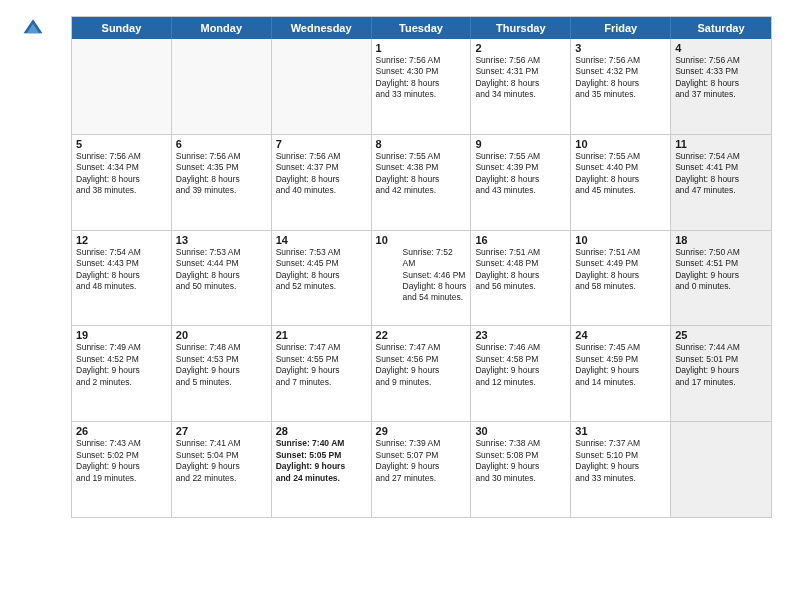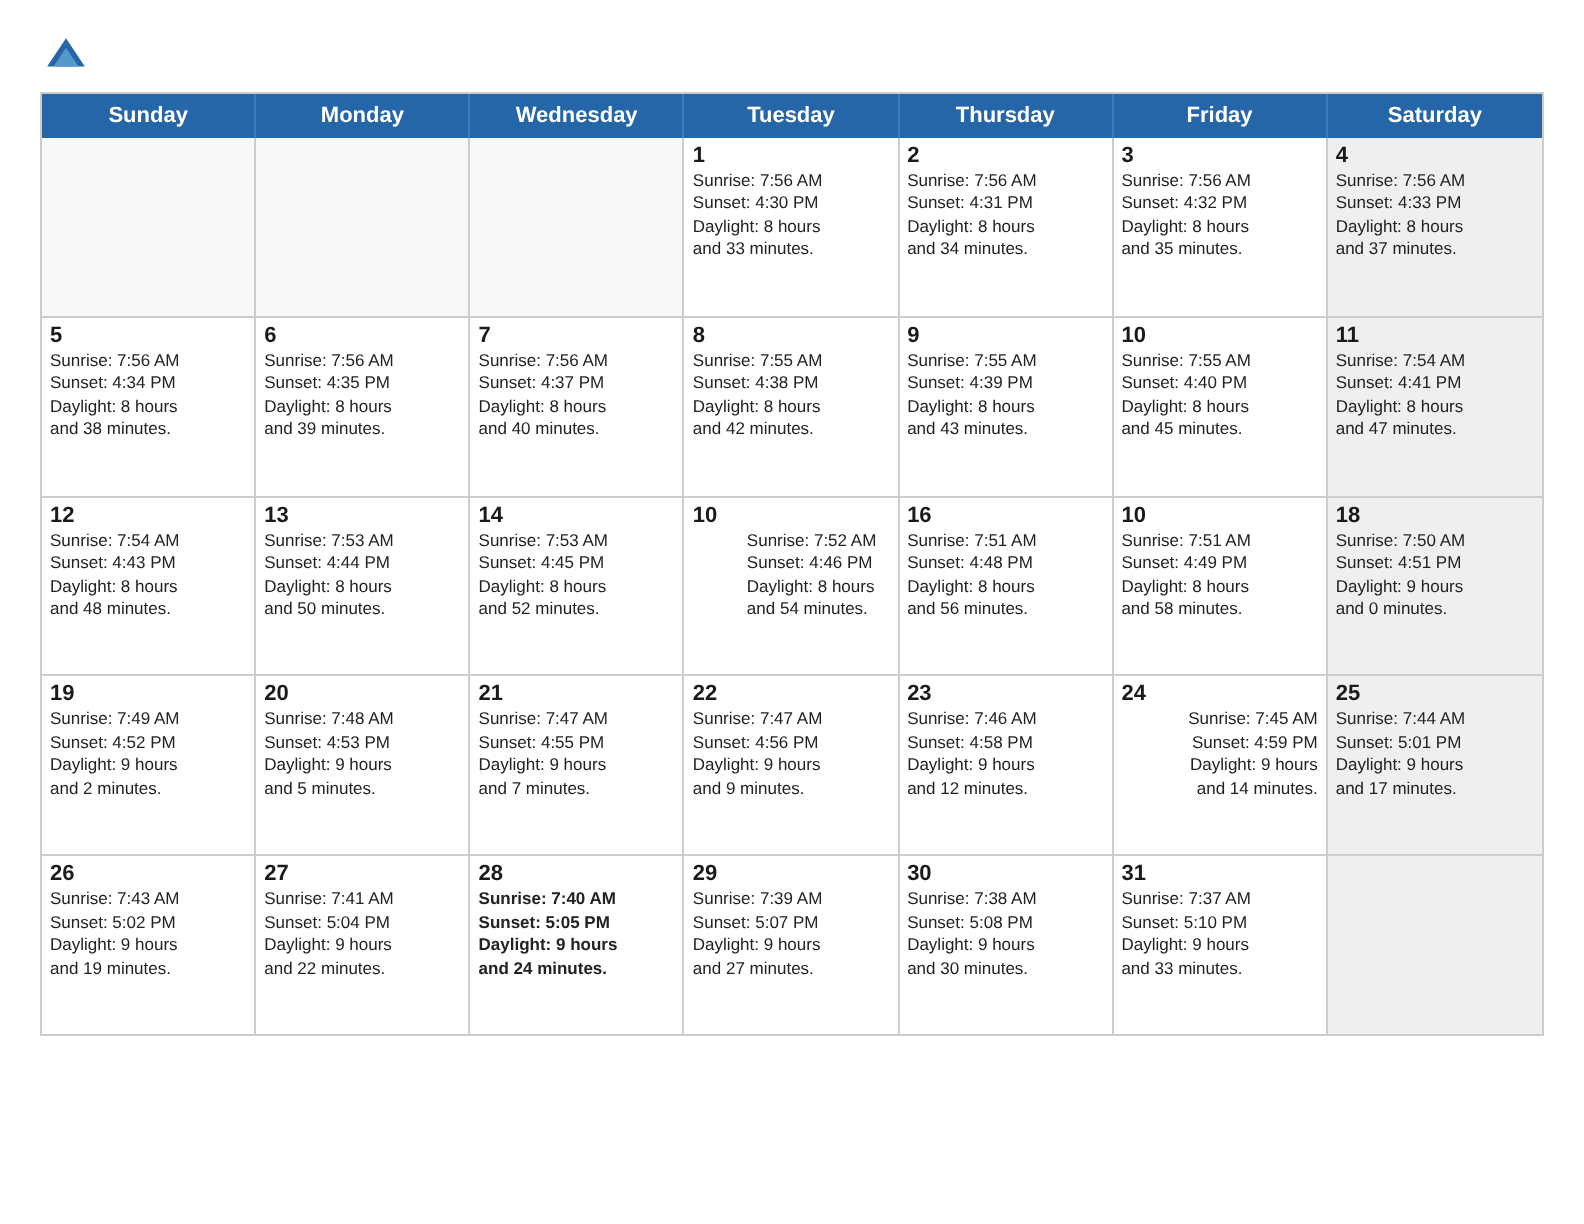--- a/index.html
+++ b/index.html
@@ -8,21 +8,21 @@
       height: 612px;
       background: #fff;
       font-family: Arial, sans-serif;
       overflow: hidden;
     }
     .page {
       width: 792px;
       height: 528px;
       padding: 16px 20px 10px 20px;
       display: flex;
-      flex-direction: column;
+      gap: 23px;
     }
     .header {
       display: flex;
       align-items: flex-start;
       justify-content: space-between;
       margin-bottom: 8px;
     }
     .logo {
       display: flex;
       align-items: center;
@@ -316,21 +316,21 @@
           </div>
           <div class="cal-cell">
             <span class="day-num">23</span>
             <div class="day-info" style="white-space: pre-line;">Sunrise: 7:46 AM
 Sunset: 4:58 PM
 Daylight: 9 hours
 and 12 minutes.</div>
           </div>
           <div class="cal-cell">
             <span class="day-num">24</span>
-            <div class="day-info" style="white-space: pre-line; text-align: right;">Sunrise: 7:45 AM
+            <div class="day-info" style="white-space: pre-line;">Sunrise: 7:45 AM
 Sunset: 4:59 PM
 Daylight: 9 hours
 and 14 minutes.</div>
           </div>
           <div class="cal-cell shaded">
             <span class="day-num">25</span>
             <div class="day-info" style="white-space: pre-line;">Sunrise: 7:44 AM
 Sunset: 5:01 PM
 Daylight: 9 hours
 and 17 minutes.</div>

